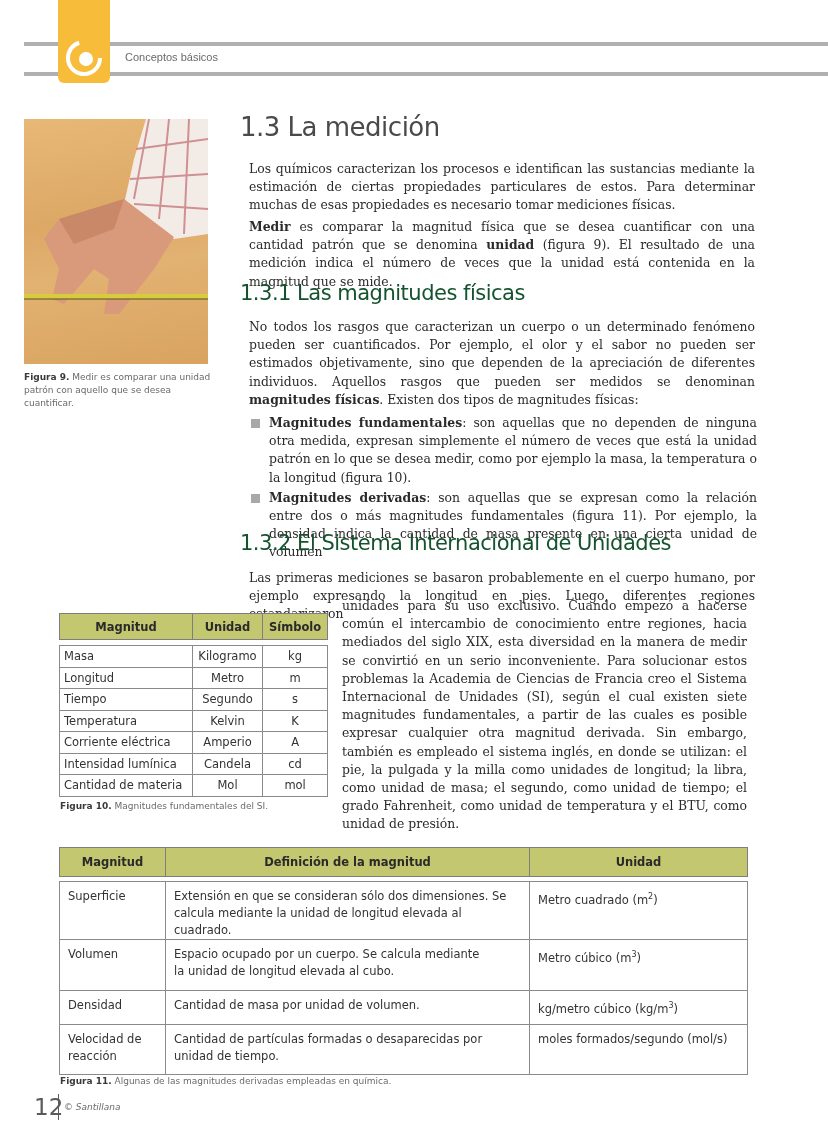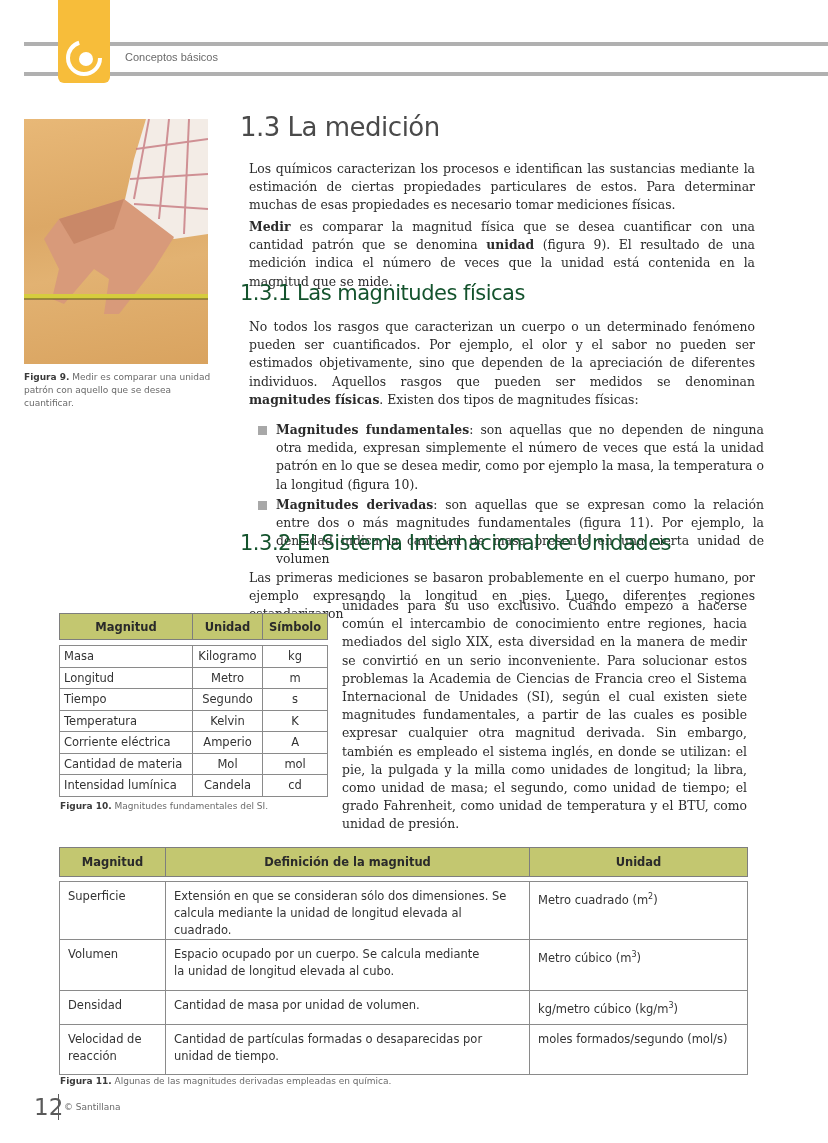--- a/index.html
+++ b/index.html
@@ -8,39 +8,39 @@
   .tab { position:absolute; left:58px; top:0; width:52px; height:83px; background:#f7bd3a; border-radius:0 0 6px 6px; }
   .tab svg { position:absolute; left:6px; top:38px; }
   .section-label { position:absolute; left:125px; top:51px; font-family:Liberation Sans, sans-serif; font-size:11px; color:#6a6a6a; }
   .photo { position:absolute; left:24px; top:119px; width:184px; height:245px; overflow:hidden;
            background:linear-gradient(170deg,#e8b877 0%,#dca866 40%,#e2b272 60%,#d9a35f 100%); }
   .caption9 { position:absolute; left:24px; top:371px; width:190px; font-family:"DejaVu Sans", sans-serif; font-size:9px; line-height:13px; color:#6a6a6a; }
   .caption9 b, .fig10cap b, .fig11cap b { color:#3a3a3a; }
   h1 { position:absolute; left:240px; top:112px; margin:0; font-family:"DejaVu Sans", sans-serif; font-weight:normal; font-size:26px; color:#4a4a4a; letter-spacing:-0.5px; }
   h2 { position:absolute; left:240px; margin:0; font-family:"DejaVu Sans", sans-serif; font-weight:normal; font-size:21px; color:#14532d; letter-spacing:-0.5px; }
   .para { position:absolute; left:241px; width:506px; margin:8px; font-size:12.4px; line-height:18.2px; text-align:justify; }
-  .bullets { position:absolute; left:241px; top:404px; width:506px; margin:17px; padding:0; list-style:none; font-size:12.4px; line-height:18.2px; }
+  .bullets { position:absolute; left:241px; top:404px; width:506px; margin:10px; padding:0; list-style:none; font-size:12.4px; line-height:18.2px; }
   .bullets li { position:relative; padding-left:18px; text-align:justify; margin-bottom:2px; }
   .bullets .sq { position:absolute; left:0; top:5px; width:9px; height:9px; background:#a8a8a8; }
   .wrapright { position:absolute; left:342px; top:597px; width:405px; margin:0; font-size:12.4px; line-height:18.2px; text-align:justify; }
   table { border-collapse:collapse; font-family:"DejaVu Sans", sans-serif; }
   .t10 { position:absolute; left:59px; top:613px; font-size:11.5px; }
   .t10 th { background:#c3c770; color:#2a2a2a; font-weight:bold; height:25px; border:1px solid #7e7e7e; padding:0 6px; }
   .t10 td { height:20.5px; border:1px solid #8a8a8a; padding:0 4px; color:#333; }
   .t10 .spacer td { height:5px; border-left:none; border-right:none; padding:0; }
   .center { text-align:center; }
   .fig10cap { position:absolute; left:60px; top:801px; font-family:"DejaVu Sans", sans-serif; font-size:9px; color:#6a6a6a; }
   .t11 { position:absolute; left:59px; top:847px; width:689px; font-size:11.5px; }
   .t11 th { background:#c3c770; color:#2a2a2a; font-weight:bold; height:26px; border:1px solid #7e7e7e; }
   .t11 td { border:1px solid #8a8a8a; padding:6px 8px 0 8px; vertical-align:top; color:#333; line-height:17px; }
   .t11 .spacer td { height:4px; padding:0; border-left:none; border-right:none; }
   .fig11cap { position:absolute; left:60px; top:1076px; font-family:"DejaVu Sans", sans-serif; font-size:9px; color:#6a6a6a; }
   .footer-num { position:absolute; left:34px; top:1094px; font-family:"DejaVu Sans", sans-serif; font-size:23px; color:#5a5a5a; }
   .footer-bar { position:absolute; left:58px; top:1094px; width:1px; height:26px; background:#5a5a5a; }
-  .footer-pub { position:absolute; left:64px; top:1102px; font-family:"DejaVu Sans", sans-serif; font-size:9px; color:#6a6a6a; }
+  .footer-pub { position:absolute; left:64px; top:1102px; font-family:"DejaVu Sans", sans-serif; font-size:9px; color:#6a6a6a;font-style:italic; }
 </style>
 </head>
 <body>
 
 <div class="hline" style="top:42px;"></div>
 <div class="hline" style="top:72px;"></div>
 <div class="tab">
   <svg width="40" height="40" viewBox="0 0 40 40">
     <circle cx="20" cy="20" r="16" fill="none" stroke="#ffffff" stroke-width="4" stroke-dasharray="70 30"></circle>
     <circle cx="22" cy="21" r="7" fill="#ffffff"></circle>
@@ -118,28 +118,28 @@
         <td>Temperatura</td>
         <td class="center">Kelvin</td>
         <td class="center">K</td>
       </tr>
     <tr>
         <td>Corriente eléctrica</td>
         <td class="center">Amperio</td>
         <td class="center">A</td>
       </tr>
     <tr>
+        <td>Intensidad lumínica</td>
+        <td class="center">Candela</td>
+        <td class="center">cd</td>
+      </tr>
+    <tr>
         <td>Cantidad de materia</td>
         <td class="center">Mol</td>
         <td class="center">mol</td>
-      </tr>
-    <tr>
-        <td>Intensidad lumínica</td>
-        <td class="center">Candela</td>
-        <td class="center">cd</td>
       </tr>
   </tbody>
 </table>
 <div class="fig10cap"><b>Figura 10.</b><span> Magnitudes fundamentales del SI.</span></div>
 
 <table class="t11">
   <thead>
     <tr>
       <th style="width:103px;">Magnitud</th>
       <th style="width:361px;">Definición de la magnitud</th>

